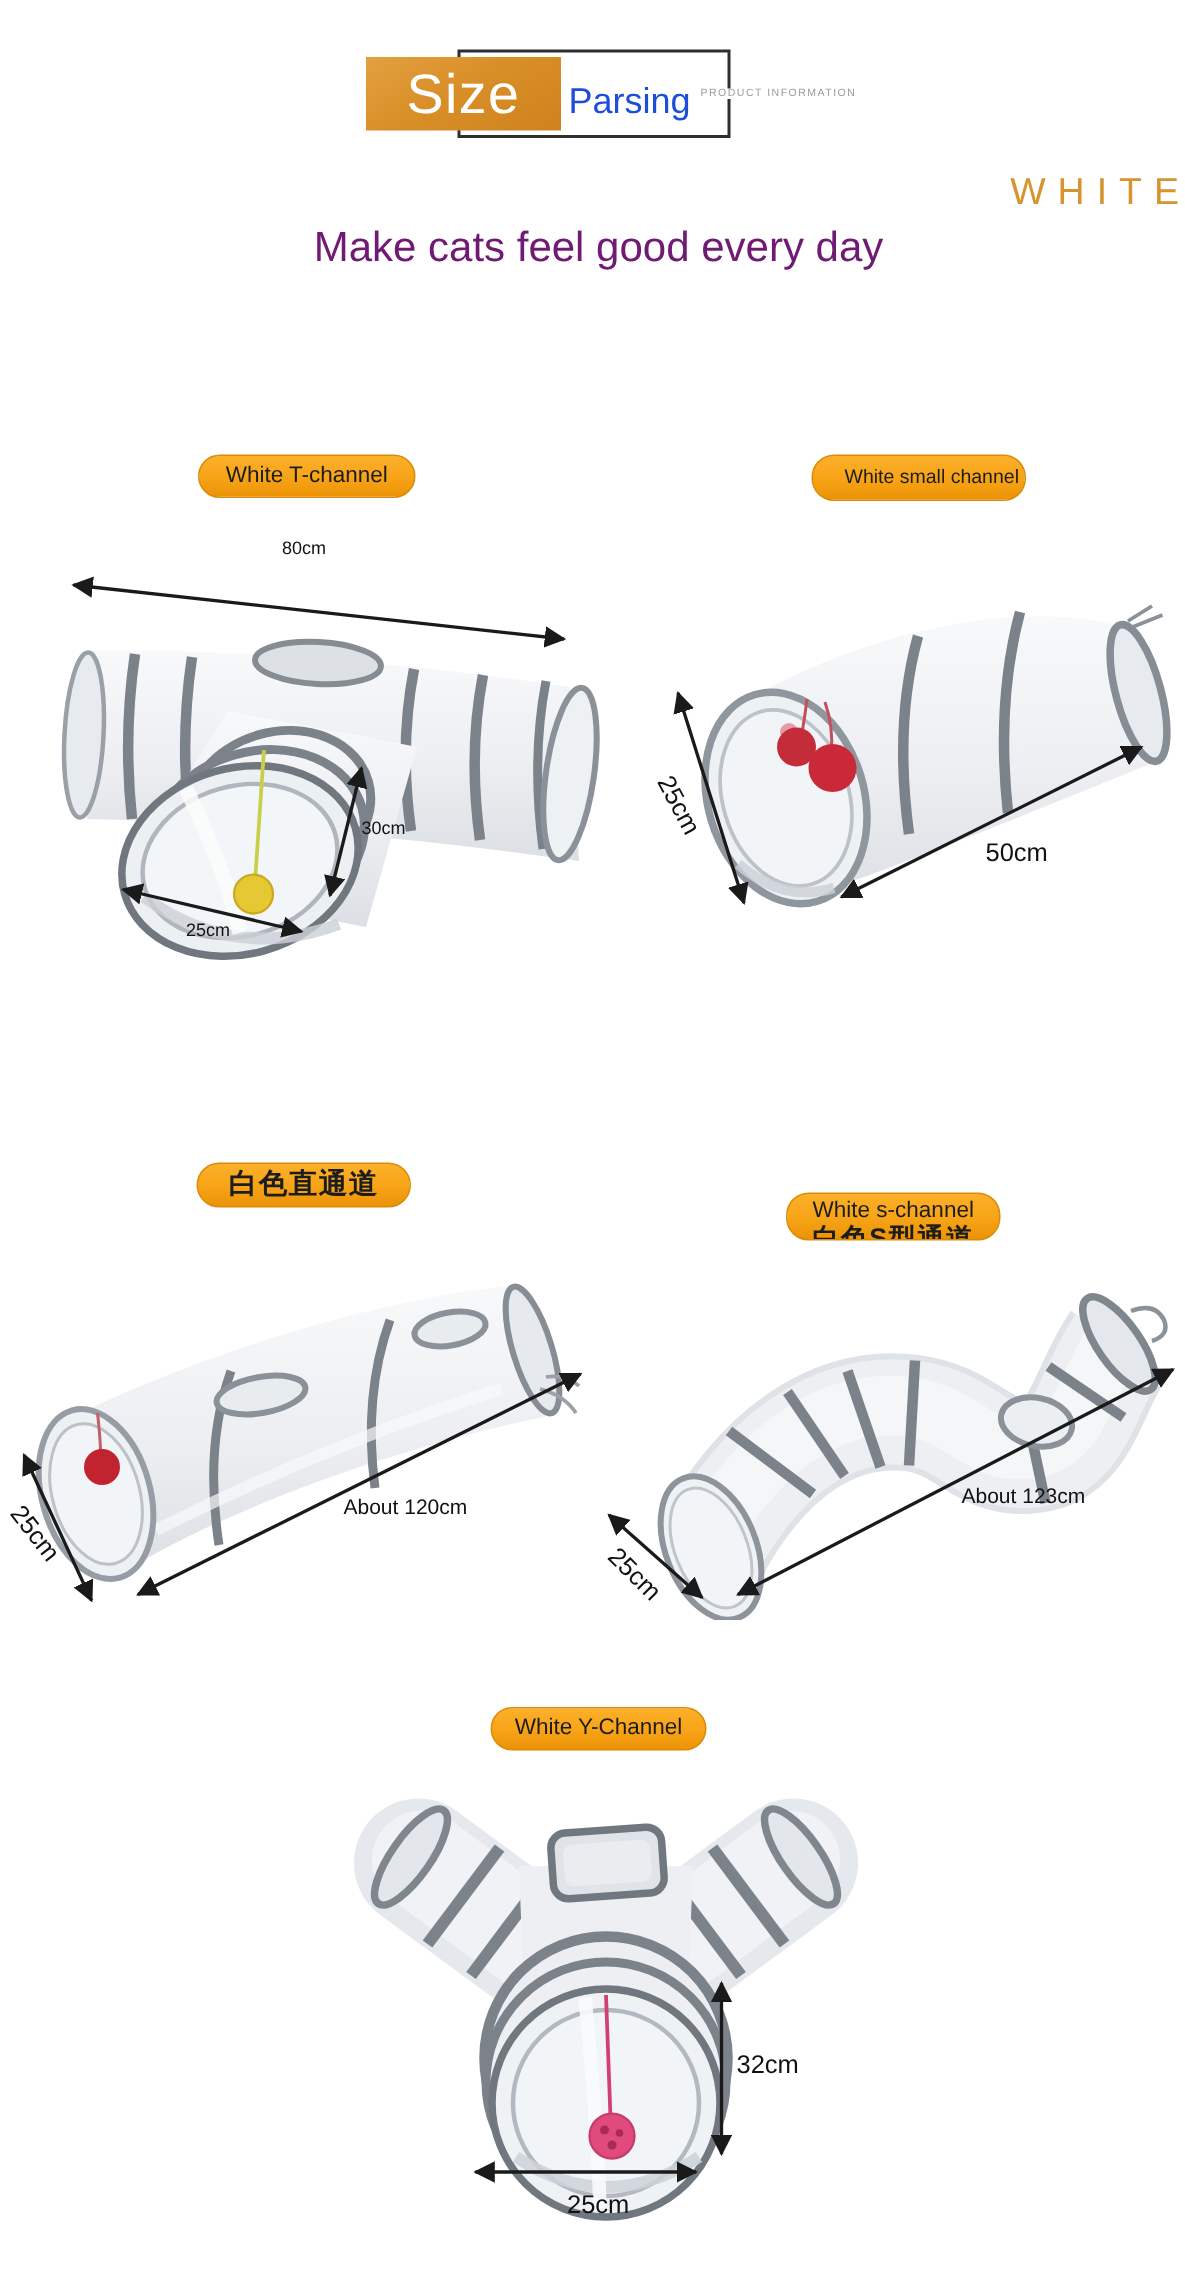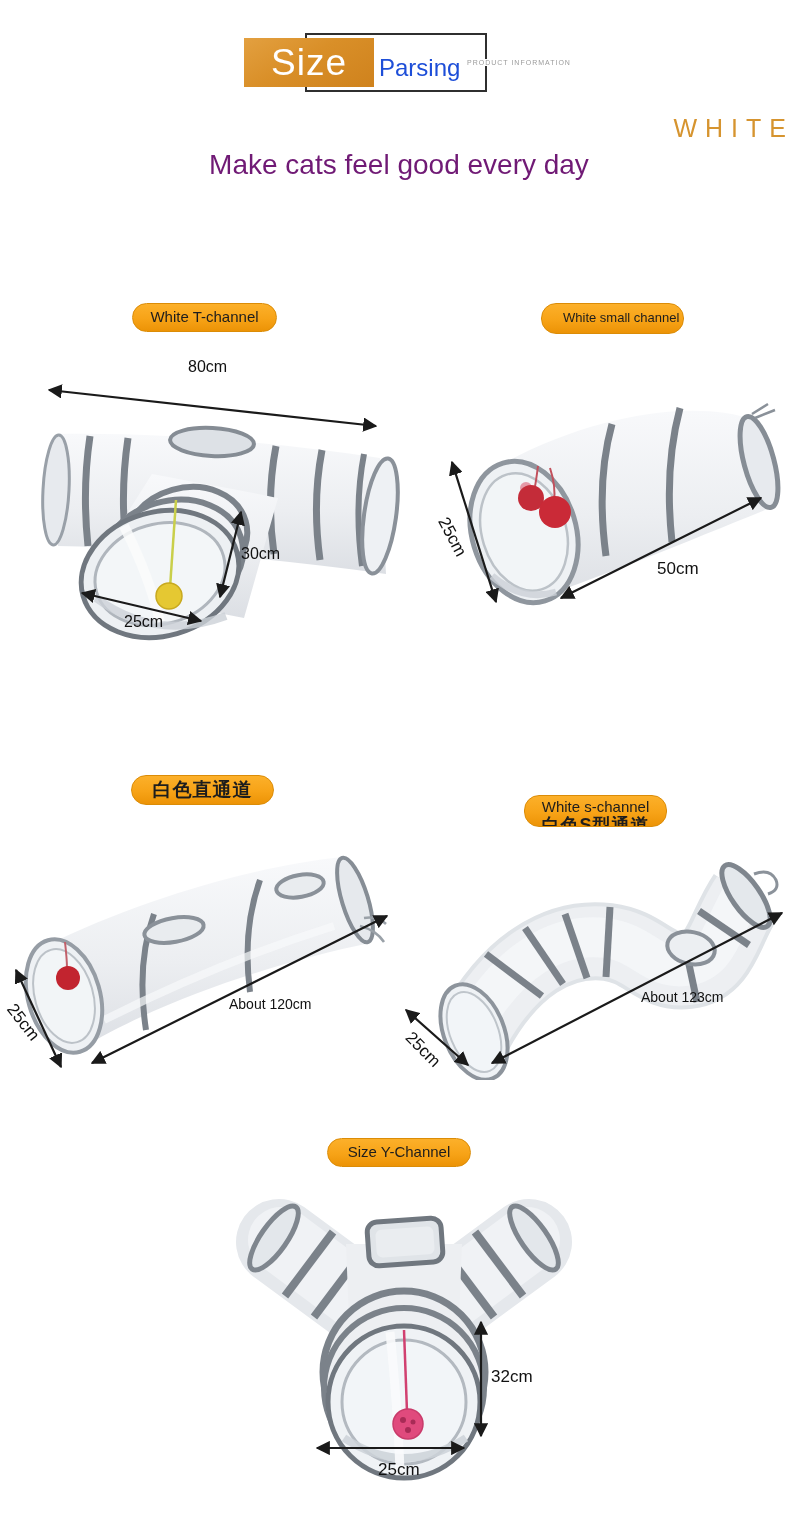--- a/index.html
+++ b/index.html
@@ -28,21 +28,21 @@
         background:linear-gradient(180deg,#fcb02a 0%,#f7a317 55%,#ec9306 100%);
         border:1px solid #db8c07;border-radius:15px;color:#1d1d1d;
         display:flex;align-items:center;justify-content:center;text-align:center;
         font-size:15px;line-height:1.1;}
   .pill-left{justify-content:flex-start;text-align:right;padding-left:21px;font-size:13px;}
   .pill-col{flex-direction:column;overflow:hidden;padding-top:3px;justify-content:flex-start;margin-top:24px;}
   .pill-cn{font-weight:bold;font-size:19px;letter-spacing:1px;}
   .pill-clip{height:11px;overflow:hidden;font-weight:bold;font-size:18px;letter-spacing:1px;}
 
   
-  .dim{position:absolute;font-size:16px;color:#111;white-space:nowrap;}
+  .dim{position:absolute;font-size:12px;color:#111;white-space:nowrap;}
   .dim-sm{font-size:14px;}
   .dim-lg{font-size:17px;}
   .dim-rot{transform-origin:left top;}
 
   .illus{position:absolute;}
   svg .dimline{stroke:#1a1a1a;stroke-width:2.2;}
 </style>
 </head>
 <body>
 
@@ -212,21 +212,21 @@
       <line class="dimline" x1="12" y1="190" x2="74" y2="245" marker-start="url(#m4)" marker-end="url(#m4)"></line>
       <line class="dimline" x1="98" y1="243" x2="388" y2="93" marker-start="url(#m4)" marker-end="url(#m4)"></line>
     </svg>
 
     <div class="dim dim-lg dim-rot" style="left:411px;top:1028px;transform:rotate(45deg)">25cm</div>
     <div class="dim dim-sm" style="left:637px;top:989px">About 123cm</div>
   </div>
 
   <div class="sec">
     <div class="pill" style="left:323px;top:1138px;width:144px;height:29px">
-      <span>Size Y-Channel</span>
+      <span>White Y-Channel</span>
     </div>
 
     <svg class="illus" style="left:230px;top:1180px" width="340" height="310" viewBox="0 0 340 310">
       <defs>
         <marker id="m5" viewBox="0 0 10 10" refX="9" refY="5" markerWidth="6.5" markerHeight="6.5" orient="auto-start-reverse">
           <path d="M0,0L10,5L0,10z" fill="#1a1a1a"></path>
         </marker>
       </defs>
       <g>
         <line x1="162" y1="148" x2="45" y2="62" stroke="#e5e8ec" stroke-width="86" stroke-linecap="round"></line>

